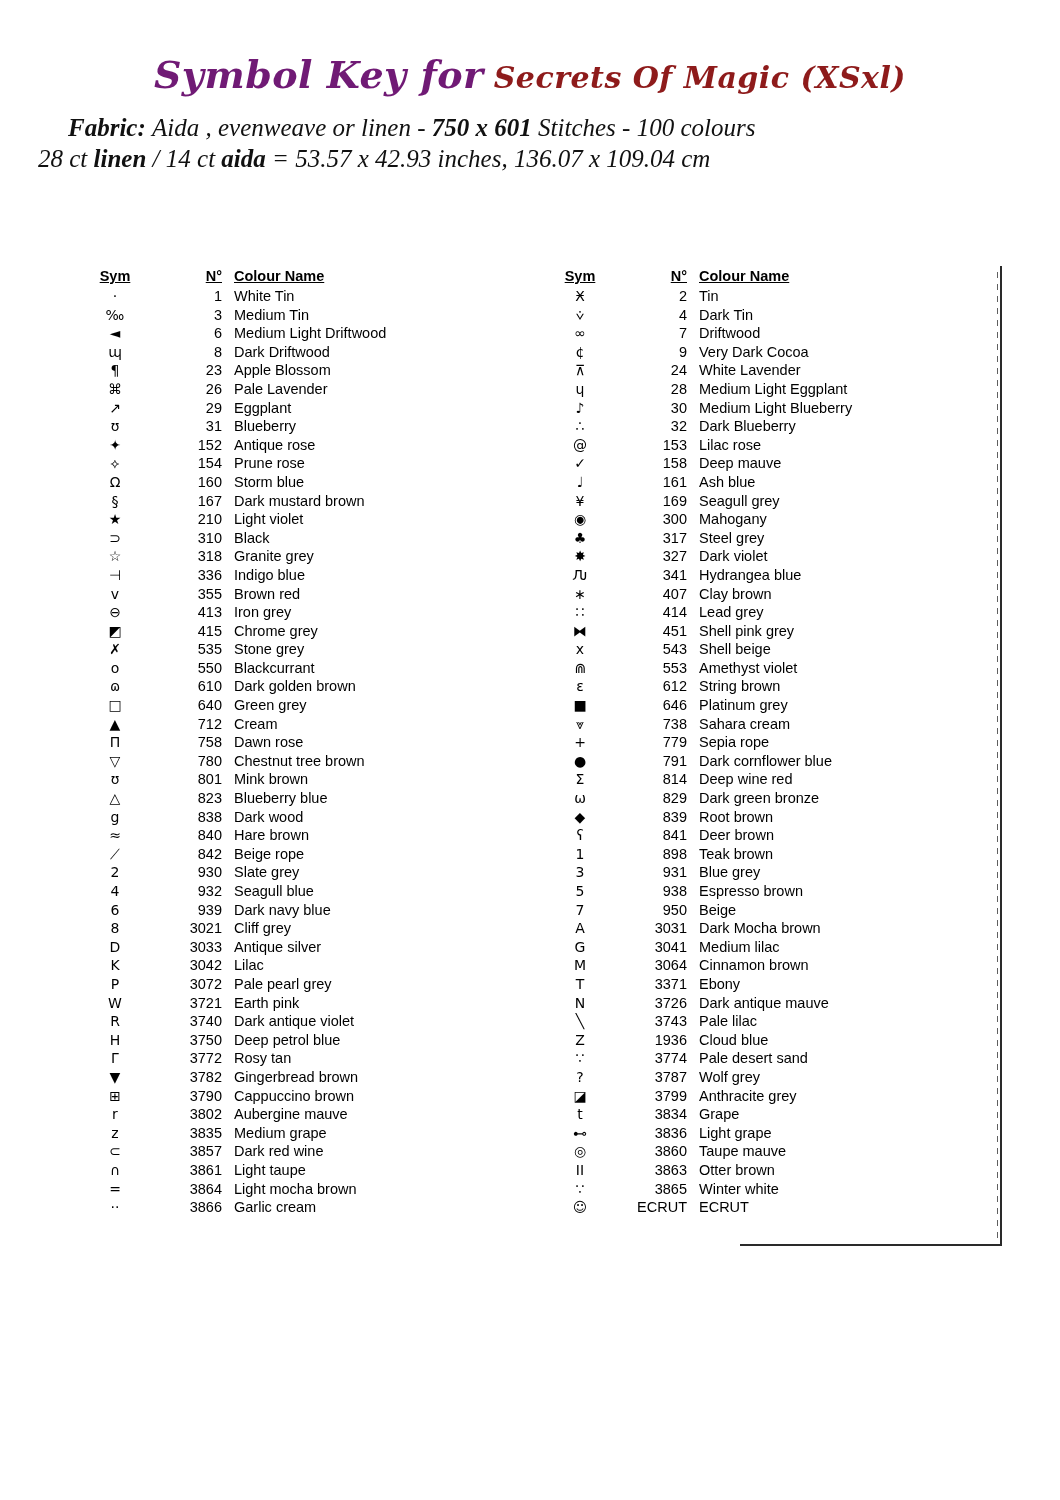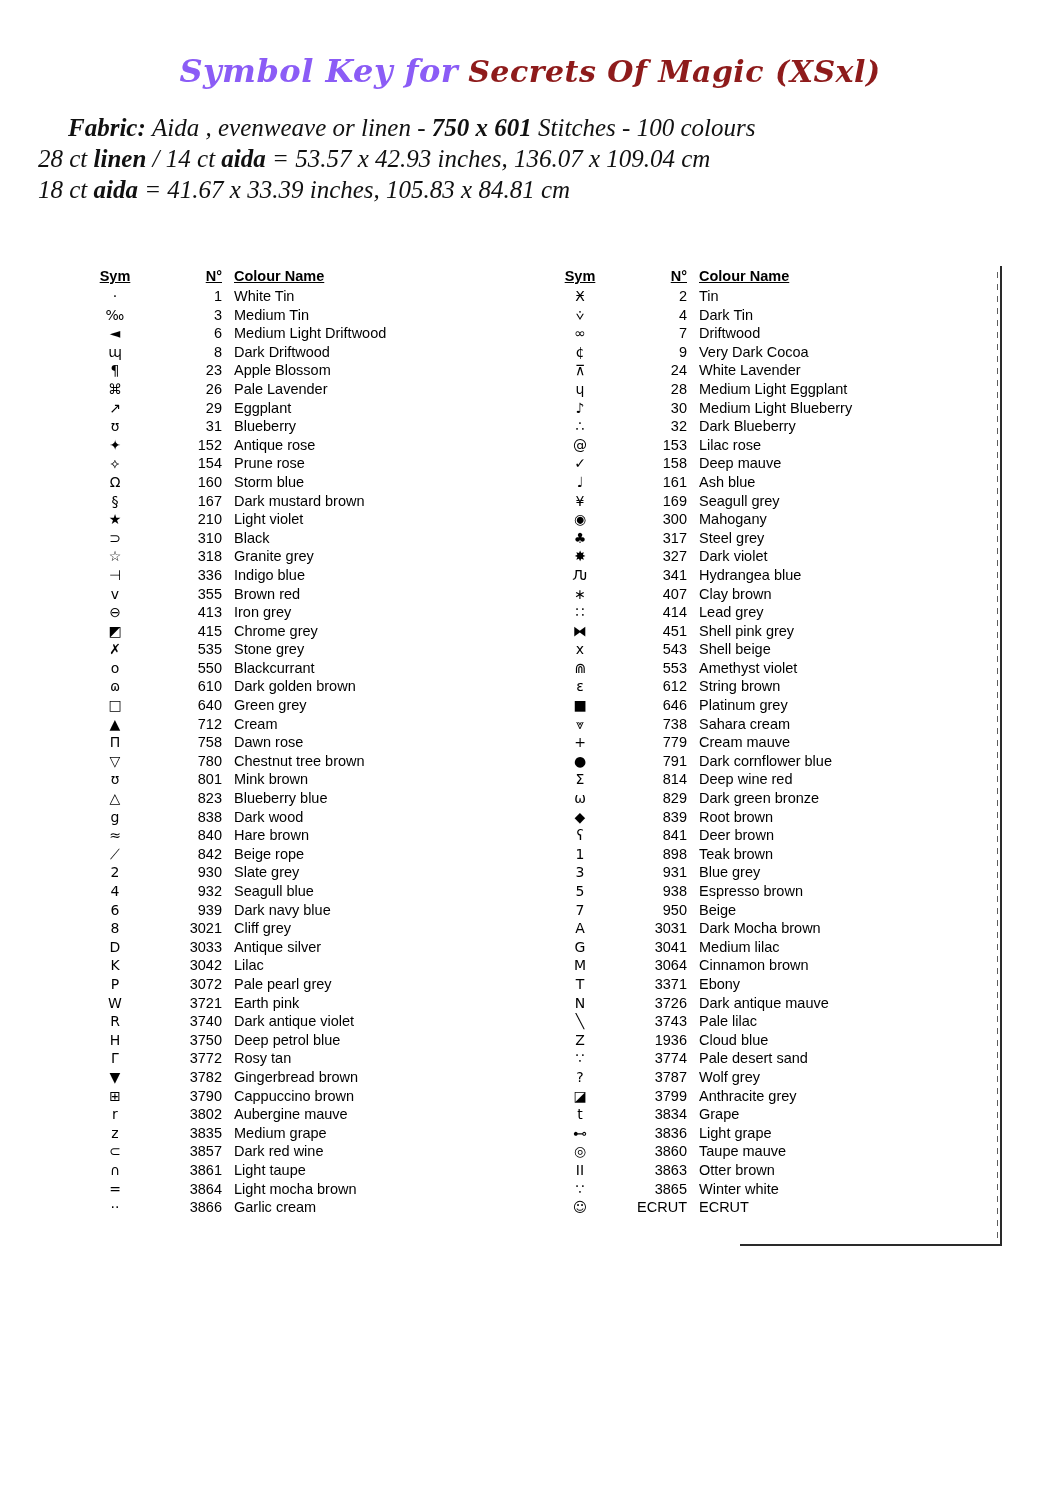--- a/index.html
+++ b/index.html
@@ -28,23 +28,23 @@
     left: 0;
     top: 52px;
     width: 1060px;
     text-align: center;
     white-space: nowrap;
   }
   .title-a {
     font-family: "DejaVu Serif", serif;
     font-style: italic;
     font-weight: bold;
-    font-size: 32px;
+    font-size: 38px;
     letter-spacing: 0.5px;
-    color: #8b5cf6;
+    color: #701a75;
   }
   .title-b {
     font-family: "DejaVu Serif", serif;
     font-style: italic;
     font-weight: bold;
     font-size: 30px;
     letter-spacing: 0.5px;
     color: #8e1b1b;
     margin-left: 10px;
   }
@@ -154,23 +154,20 @@
     <span class="title-a">Symbol Key for</span><span class="title-b">Secrets Of Magic (XSxl)</span>
   </div>
 
   <div class="fabric-block">
     <div class="fabric-line">
       <span class="fab-bold-i" style="font-weight:bold;font-style:italic;margin-left:30px;">Fabric:</span>
       <span class="fab-i">Aida , evenweave or  linen - </span><span class="fab-bold-i">750 x 601</span><span class="fab-i"> Stitches - 100 colours</span>
     </div>
     <div class="fabric-line">
       <span class="fab-i">28 ct </span><span class="fab-bold-i">linen</span><span class="fab-i"> / 14 ct </span><span class="fab-bold-i">aida</span><span class="fab-i"> = 53.57 x 42.93 inches, 136.07 x 109.04 cm</span>
-    </div>
-    <div class="fabric-line">
-      <span class="fab-i">18 ct </span><span class="fab-bold-i">aida</span><span class="fab-i">  = 41.67 x 33.39 inches, 105.83 x 84.81 cm</span>
     </div>
   </div>
 
   <div class="table-wrap">
     <div class="cols">
       <div class="col">
         <table class="key">
           <thead>
             <tr>
               <th class="c-sym">Sym</th>
@@ -558,21 +555,21 @@
                 <td class="c-name">Platinum grey</td>
               </tr>
               <tr>
                 <td class="c-sym">⩔</td>
                 <td class="c-num">738</td>
                 <td class="c-name">Sahara cream</td>
               </tr>
               <tr>
                 <td class="c-sym">+</td>
                 <td class="c-num">779</td>
-                <td class="c-name">Cream mauve</td>
+                <td class="c-name">Sepia rope</td>
               </tr>
               <tr>
                 <td class="c-sym">●</td>
                 <td class="c-num">791</td>
                 <td class="c-name">Dark cornflower blue</td>
               </tr>
               <tr>
                 <td class="c-sym">Σ</td>
                 <td class="c-num">814</td>
                 <td class="c-name">Deep wine red</td>

